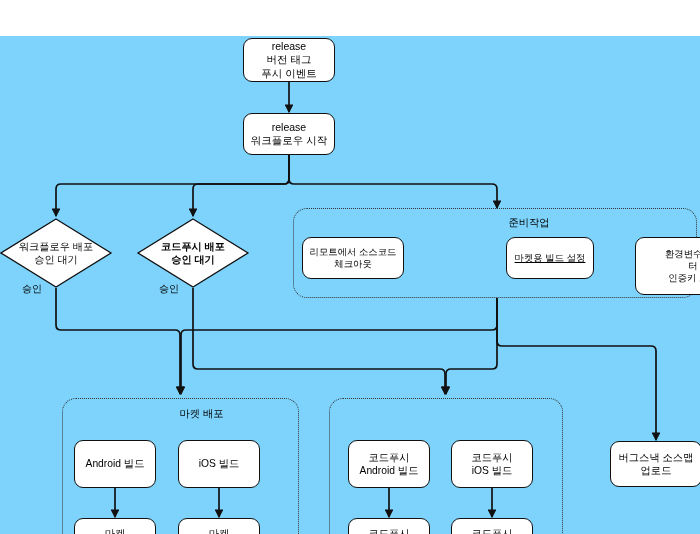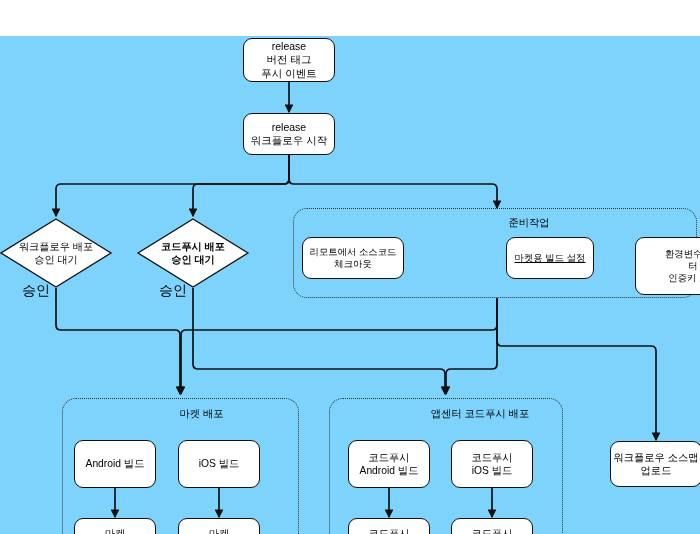--- a/index.html
+++ b/index.html
@@ -90,21 +90,21 @@
     align-items: center;
     justify-content: center;
     text-align: center;
     font-size: 10.2px;
     line-height: 1.3;
     white-space: pre-line;
     pointer-events: none;
   }
   .edge-label {
     position: absolute;
-    font-size: 14px;
+    font-size: 10px;
     color: #000000;
     z-index: 4;
     white-space: nowrap;
     background: transparent;
     font-family: Liberation Serif, serif;
   }
 </style>
 </head>
 <body>
 
@@ -203,37 +203,36 @@
   <div class="node n-leaf" style="left:74px; top:482px; width:82px; height:44px;">
     <span class="node-text">마켓
 Android 배포</span>
   </div>
   <div class="node n-leaf" style="left:178px; top:482px; width:82px; height:44px;">
     <span class="node-text">마켓
 iOS 배포</span>
   </div>
 
   <div class="cluster" style="left:329px; top:362px; width:234px; height:170px;"></div>
-  <div class="cluster-label" style="left:329px; top:371px; width:234px;">앱센터 코드푸시 배포</div>
 
   <div class="node n-leaf" style="left:348px; top:404px; width:82px; height:48px;">
     <span class="node-text">코드푸시
 Android 빌드</span>
   </div>
   <div class="node n-leaf" style="left:451px; top:404px; width:82px; height:48px;">
     <span class="node-text">코드푸시
 iOS 빌드</span>
   </div>
   <div class="node n-leaf" style="left:348px; top:482px; width:82px; height:44px;">
     <span class="node-text">코드푸시
 Android 배포</span>
   </div>
   <div class="node n-leaf" style="left:451px; top:482px; width:82px; height:44px;">
     <span class="node-text">코드푸시
 iOS 배포</span>
   </div>
 
   <div class="node n-single" style="left:610px; top:405px; width:92px; height:46px;">
-    <span class="node-text">워크플로우 소스맵
+    <span class="node-text">버그스낵 소스맵
 업로드</span>
   </div>
 
 </div>
 
 </body></html>

